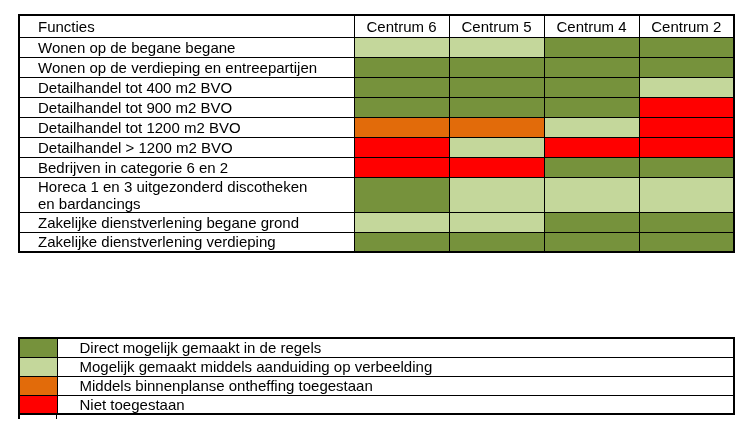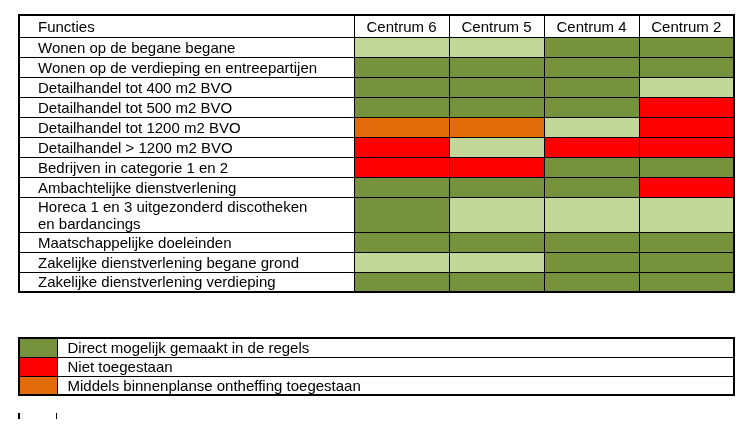--- a/index.html
+++ b/index.html
@@ -46,21 +46,21 @@
     padding-left: 18px;
     white-space: pre-line;
     margin-left: 36px;
   }
   th.c-status { text-align: center; }
   td.status-cell { padding: 0; }
   #legend-table tr { height: 19px; }
   .legend-swatch { padding: 0; }
   .legend-label {
     text-align: left;
-    padding-left: 10px;
+    padding-left: 22px;
   }
   .crop-stub {
     position: absolute;
     background: #000;
   }
   #stub-left  { left: 18px; top: 413px; width: 2px; height: 6px; }
   #stub-mid   { left: 56px; top: 413px; width: 1px; height: 6px; }
 </style>
 </head>
 <body>
@@ -98,68 +98,54 @@
         <td class="status-cell" style="background-color: rgb(118, 146, 60);"></td>
       </tr>
       <tr>
         <td class="c-label">Detailhandel tot 400 m2 BVO</td>
         <td class="status-cell" style="background-color: rgb(118, 146, 60);"></td>
         <td class="status-cell" style="background-color: rgb(118, 146, 60);"></td>
         <td class="status-cell" style="background-color: rgb(118, 146, 60);"></td>
         <td class="status-cell" style="background-color: rgb(196, 215, 155);"></td>
       </tr>
       <tr>
-        <td class="c-label">Detailhandel tot 500 m2 BVO</td>
+        <td class="c-label">Detailhandel tot 900 m2 BVO</td>
         <td class="status-cell" style="background-color: rgb(118, 146, 60);"></td>
         <td class="status-cell" style="background-color: rgb(118, 146, 60);"></td>
         <td class="status-cell" style="background-color: rgb(118, 146, 60);"></td>
         <td class="status-cell" style="background-color: rgb(255, 0, 0);"></td>
       </tr>
       <tr>
         <td class="c-label">Detailhandel tot 1200 m2 BVO</td>
         <td class="status-cell" style="background-color: rgb(226, 107, 10);"></td>
         <td class="status-cell" style="background-color: rgb(226, 107, 10);"></td>
         <td class="status-cell" style="background-color: rgb(196, 215, 155);"></td>
         <td class="status-cell" style="background-color: rgb(255, 0, 0);"></td>
       </tr>
       <tr>
         <td class="c-label">Detailhandel &gt; 1200 m2 BVO</td>
         <td class="status-cell" style="background-color: rgb(255, 0, 0);"></td>
         <td class="status-cell" style="background-color: rgb(196, 215, 155);"></td>
         <td class="status-cell" style="background-color: rgb(255, 0, 0);"></td>
         <td class="status-cell" style="background-color: rgb(255, 0, 0);"></td>
       </tr>
       <tr>
-        <td class="c-label">Bedrijven in categorie 1 en 2</td>
+        <td class="c-label">Bedrijven in categorie 6 en 2</td>
         <td class="status-cell" style="background-color: rgb(255, 0, 0);"></td>
         <td class="status-cell" style="background-color: rgb(255, 0, 0);"></td>
         <td class="status-cell" style="background-color: rgb(118, 146, 60);"></td>
         <td class="status-cell" style="background-color: rgb(118, 146, 60);"></td>
-      </tr>
-      <tr>
-        <td class="c-label">Ambachtelijke dienstverlening</td>
-        <td class="status-cell" style="background-color: rgb(118, 146, 60);"></td>
-        <td class="status-cell" style="background-color: rgb(118, 146, 60);"></td>
-        <td class="status-cell" style="background-color: rgb(118, 146, 60);"></td>
-        <td class="status-cell" style="background-color: rgb(255, 0, 0);"></td>
       </tr>
       <tr>
         <td class="c-label">Horeca 1 en 3 uitgezonderd discotheken
 en bardancings</td>
         <td class="status-cell" style="background-color: rgb(118, 146, 60);"></td>
         <td class="status-cell" style="background-color: rgb(196, 215, 155);"></td>
         <td class="status-cell" style="background-color: rgb(196, 215, 155);"></td>
         <td class="status-cell" style="background-color: rgb(196, 215, 155);"></td>
-      </tr>
-      <tr>
-        <td class="c-label">Maatschappelijke doeleinden</td>
-        <td class="status-cell" style="background-color: rgb(118, 146, 60);"></td>
-        <td class="status-cell" style="background-color: rgb(118, 146, 60);"></td>
-        <td class="status-cell" style="background-color: rgb(118, 146, 60);"></td>
-        <td class="status-cell" style="background-color: rgb(118, 146, 60);"></td>
       </tr>
       <tr>
         <td class="c-label">Zakelijke dienstverlening begane grond</td>
         <td class="status-cell" style="background-color: rgb(196, 215, 155);"></td>
         <td class="status-cell" style="background-color: rgb(196, 215, 155);"></td>
         <td class="status-cell" style="background-color: rgb(118, 146, 60);"></td>
         <td class="status-cell" style="background-color: rgb(118, 146, 60);"></td>
       </tr>
       <tr>
         <td class="c-label">Zakelijke dienstverlening verdieping</td>
@@ -175,24 +161,28 @@
   <colgroup>
     <col style="width:38px">
     <col style="width:677px">
   </colgroup>
   <tbody>
       <tr>
         <td class="legend-swatch" style="background-color: rgb(118, 146, 60);"></td>
         <td class="legend-label">Direct mogelijk gemaakt in de regels</td>
       </tr>
       <tr>
-        <td class="legend-swatch" style="background-color: rgb(255, 0, 0);"></td>
-        <td class="legend-label">Niet toegestaan</td>
+        <td class="legend-swatch" style="background-color: rgb(196, 215, 155);"></td>
+        <td class="legend-label">Mogelijk gemaakt middels aanduiding op verbeelding</td>
       </tr>
       <tr>
         <td class="legend-swatch" style="background-color: rgb(226, 107, 10);"></td>
         <td class="legend-label">Middels binnenplanse ontheffing toegestaan</td>
+      </tr>
+      <tr>
+        <td class="legend-swatch" style="background-color: rgb(255, 0, 0);"></td>
+        <td class="legend-label">Niet toegestaan</td>
       </tr>
     </tbody>
 </table>
 
 <div id="stub-left" class="crop-stub"></div>
 <div id="stub-mid" class="crop-stub"></div>
 
 </body></html>

